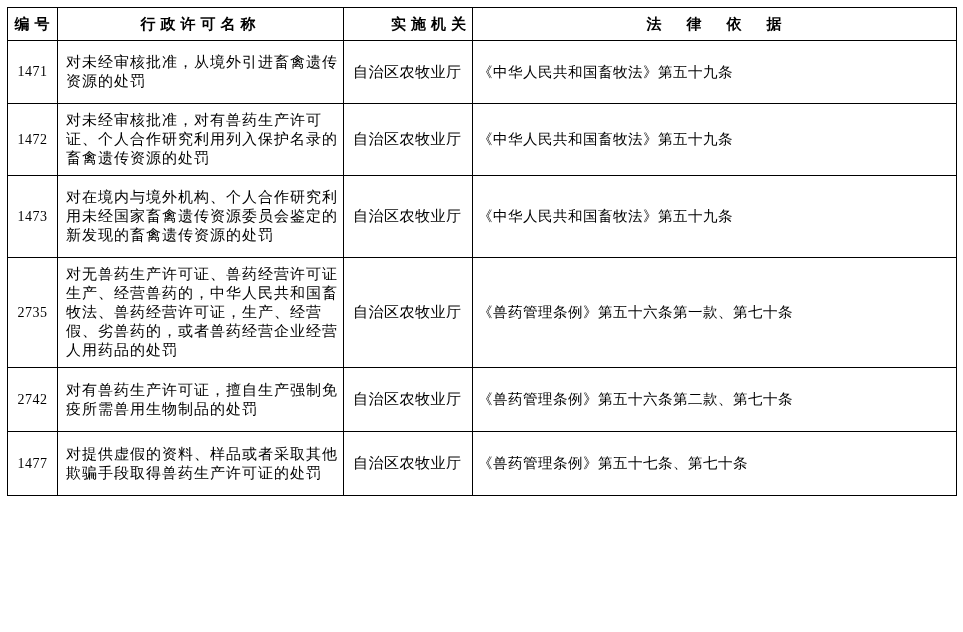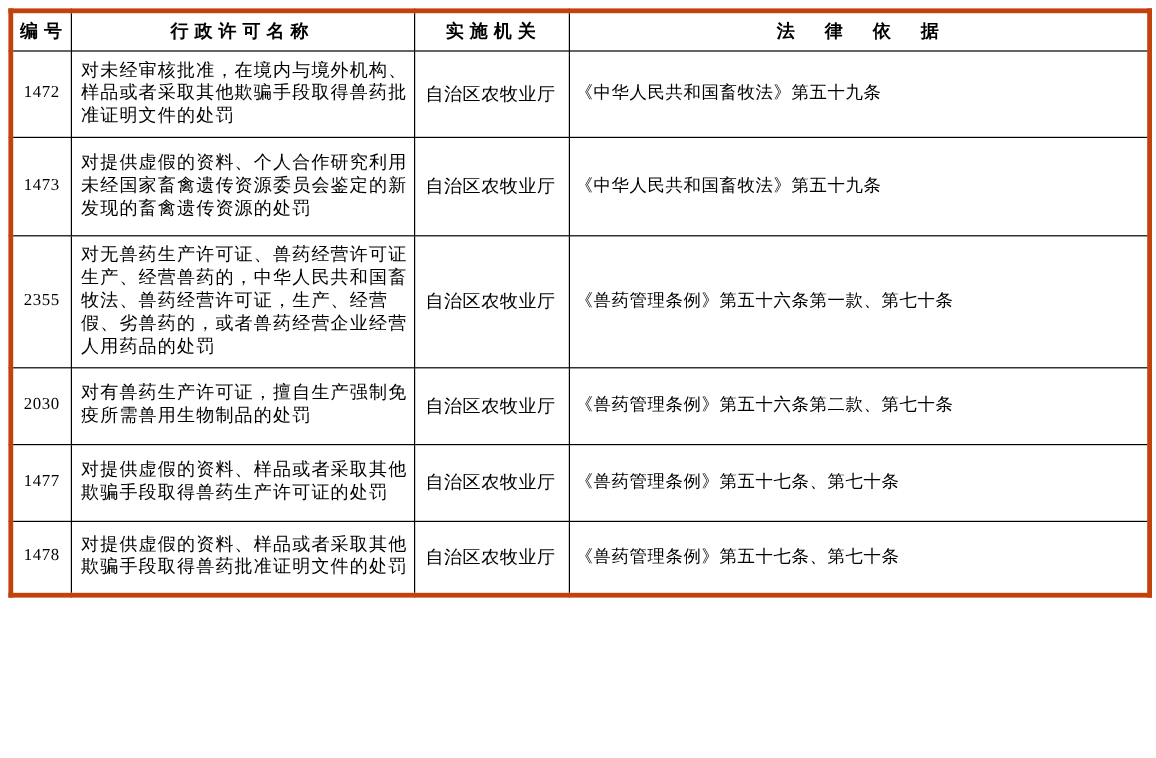--- a/index.html
+++ b/index.html
@@ -16,21 +16,21 @@
     position: relative;
     width: 963px;
     height: 632px;
     box-sizing: border-box;
     padding: 7px 0 0 7px;
   }
   table.permits {
     border-collapse: collapse;
     table-layout: fixed;
     width: 949px;
-    border: 4px solid #c2410c;
+    border: 1px solid #c2410c;
   }
   table.permits th,
   table.permits td {
     border: 1px solid #000000;
     vertical-align: middle;
     box-sizing: border-box;
     overflow: hidden;
   }
   
   col.w-id     { width: 50px;  }
@@ -41,21 +41,21 @@
   
   tr.header-row { height: 33px; }
   th {
     font-weight: bold;
     font-size: 15px;
     text-align: center;
     white-space: nowrap;
   }
   th.h-id     { letter-spacing: 5px;  padding-left: 5px;  }
   th.h-name   { letter-spacing: 5px;  padding-left: 1px;  }
-  th.h-agency { letter-spacing: 5px;  padding-left: 5px;  }
+  th.h-agency { letter-spacing: 5px;  padding-left: 5px; text-align: right;  }
   th.h-legal  { letter-spacing: 25px; padding-left: 25px; margin-top: 12px; }
 
   
   tr.r-1471 { height: 63px;  }
   tr.r-1472 { height: 72px;  }
   tr.r-1473 { height: 82px;  }
   tr.r-1474 { height: 110px; }
   tr.r-1475 { height: 64px;  }
   tr.r-1476 { height: 65px;  }
   tr.r-1477 { height: 64px; padding-left: 36px;  }
@@ -102,51 +102,51 @@
     </colgroup>
     <thead>
       <tr class="header-row">
         <th class="h-id">编号</th>
         <th class="h-name">行政许可名称</th>
         <th class="h-agency">实施机关</th>
         <th class="h-legal">法律依据</th>
       </tr>
     </thead>
     <tbody>
+      <tr class="r-1471">
+        <td class="c-id">1471</td>
+        <td class="c-name">对未经审核批准，从境外引进畜禽遗传资源的处罚</td>
+        <td class="c-agency">自治区农牧业厅</td>
+        <td class="c-legal">《中华人民共和国畜牧法》第五十九条</td>
+      </tr>
       <tr class="r-1472">
         <td class="c-id">1472</td>
-        <td class="c-name">对未经审核批准，在境内与境外机构、样品或者采取其他欺骗手段取得兽药批准证明文件的处罚</td>
+        <td class="c-name">对未经审核批准，对有兽药生产许可证、个人合作研究利用列入保护名录的畜禽遗传资源的处罚</td>
         <td class="c-agency">自治区农牧业厅</td>
         <td class="c-legal">《中华人民共和国畜牧法》第五十九条</td>
       </tr>
       <tr class="r-1473">
         <td class="c-id">1473</td>
-        <td class="c-name">对提供虚假的资料、个人合作研究利用未经国家畜禽遗传资源委员会鉴定的新发现的畜禽遗传资源的处罚</td>
+        <td class="c-name">对在境内与境外机构、个人合作研究利用未经国家畜禽遗传资源委员会鉴定的新发现的畜禽遗传资源的处罚</td>
         <td class="c-agency">自治区农牧业厅</td>
         <td class="c-legal">《中华人民共和国畜牧法》第五十九条</td>
       </tr>
       <tr class="r-1474">
-        <td class="c-id">2355</td>
+        <td class="c-id">2735</td>
         <td class="c-name">对无兽药生产许可证、兽药经营许可证生产、经营兽药的，中华人民共和国畜牧法、兽药经营许可证，生产、经营假、劣兽药的，或者兽药经营企业经营人用药品的处罚</td>
         <td class="c-agency">自治区农牧业厅</td>
         <td class="c-legal">《兽药管理条例》第五十六条第一款、第七十条</td>
       </tr>
       <tr class="r-1475">
-        <td class="c-id">2030</td>
+        <td class="c-id">2742</td>
         <td class="c-name">对有兽药生产许可证，擅自生产强制免疫所需兽用生物制品的处罚</td>
         <td class="c-agency">自治区农牧业厅</td>
         <td class="c-legal">《兽药管理条例》第五十六条第二款、第七十条</td>
       </tr>
       <tr class="r-1477">
         <td class="c-id">1477</td>
         <td class="c-name">对提供虚假的资料、样品或者采取其他欺骗手段取得兽药生产许可证的处罚</td>
         <td class="c-agency">自治区农牧业厅</td>
         <td class="c-legal">《兽药管理条例》第五十七条、第七十条</td>
       </tr>
-      <tr class="r-1478">
-        <td class="c-id">1478</td>
-        <td class="c-name">对提供虚假的资料、样品或者采取其他欺骗手段取得兽药批准证明文件的处罚</td>
-        <td class="c-agency">自治区农牧业厅</td>
-        <td class="c-legal">《兽药管理条例》第五十七条、第七十条</td>
-      </tr>
     </tbody>
   </table>
 </div>
 
 </body></html>

